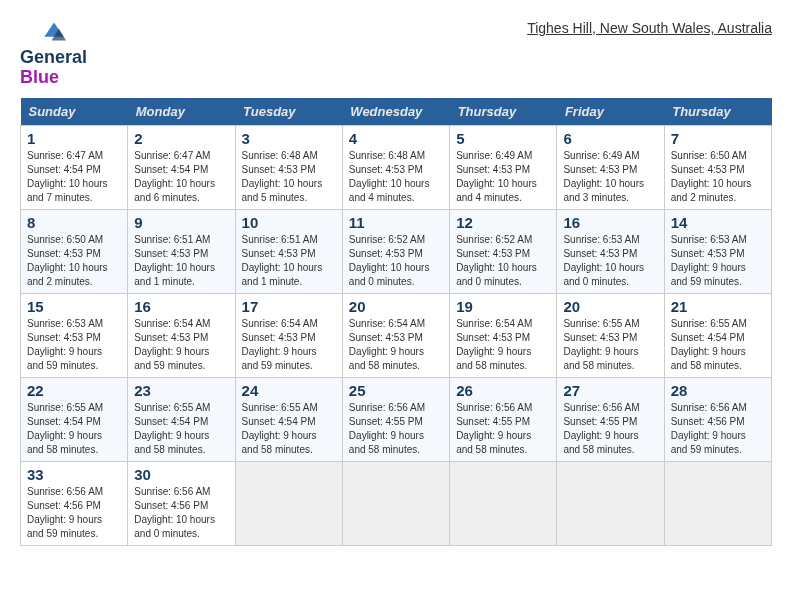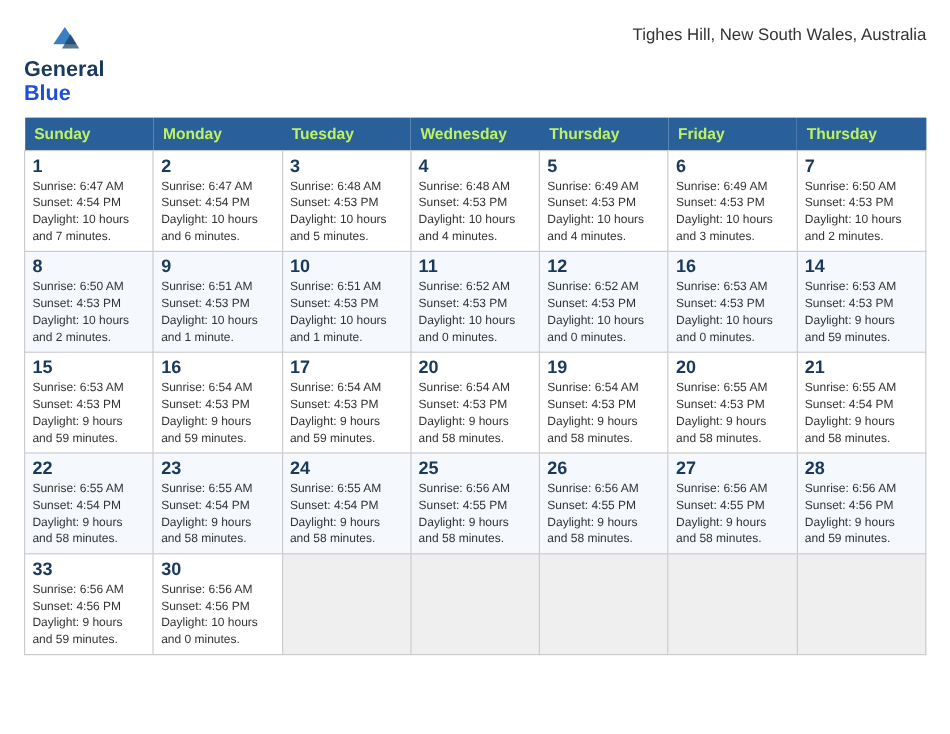--- a/index.html
+++ b/index.html
@@ -36,33 +36,35 @@
       text-align: right;
     }
     .month-title {
       font-size: 32px;
       font-weight: bold;
       color: #1a3a5c;
     }
     .location {
       font-size: 14px;
       color: #333;
+      text-decoration: underline;
     }
     table {
       width: 100%;
       border-collapse: collapse;
       font-size: 11px;
     }
     th {
       background-color: #2a6099;
-      color: #bef264;
+      color: #e5e5e5;
       text-align: left;
       padding: 6px 8px;
       font-size: 13px;
       font-weight: bold;
+      font-style: italic;
     }
     td {
       border: 1px solid #ccc;
       vertical-align: top;
       padding: 4px 6px;
       width: 107px;
       min-height: 80px;
       background: #fff;
     }
     tr:nth-child(even) td {
@@ -92,21 +94,21 @@
 <body>
 
 <div class="header">
   <div class="logo">
     <svg class="logo-icon" viewBox="0 0 40 40">
       <polygon points="20,4 36,28 4,28" fill="#3a7fc1"></polygon>
       <polygon points="28,14 40,34 16,34" fill="#1a3a5c" opacity="0.7"></polygon>
     </svg>
     <div class="logo-text">
       <div>General</div>
-      <div style="color:#1d4ed8">Blue</div>
+      <div style="color:#a21caf">Blue</div>
     </div>
   </div>
   <div class="title-section">
     <div class="location">Tighes Hill, New South Wales, Australia</div>
   </div>
 </div>
 
 <table>
   <thead>
     <tr>

